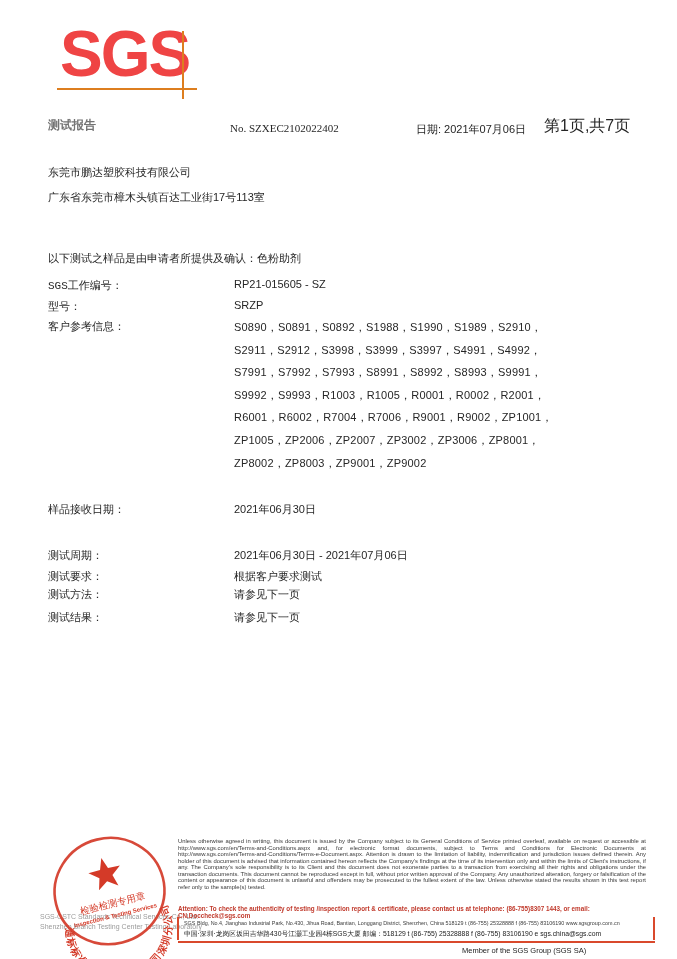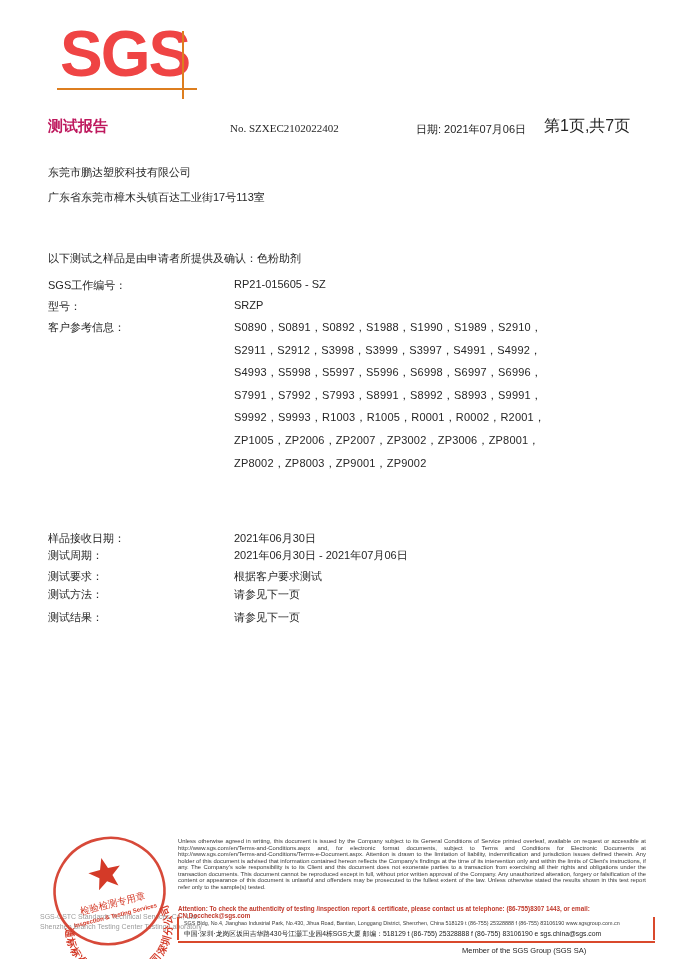--- a/index.html
+++ b/index.html
@@ -4,31 +4,31 @@
 <style>
   html,body{margin:0;padding:0;background:#fff;}
   .page{position:relative;width:677px;height:959px;background:#fff;overflow:hidden;
         font-family:"Liberation Sans",sans-serif;color:#262626;}
   
   .logo-text{position:absolute;left:60px;top:22px;font-size:64px;font-weight:bold;
              color:#ef4444;letter-spacing:-2px;line-height:1;}
   .logo-hline{position:absolute;left:57px;top:88px;width:140px;height:2px;background:#dd7e1f;}
   .logo-vline{position:absolute;left:182px;top:31px;width:2px;height:68px;background:#dd7e1f;}
   
-  .doc-title{position:absolute;left:48px;top:117px;font-size:15px;font-weight:bold;color:#be185d;}
+  .doc-title{position:absolute;left:48px;top:117px;font-size:12px;font-weight:bold;color:#737373;}
   .report-no{position:absolute;left:230px;top:122px;font-size:11px;font-family:Liberation Serif, serif;}
   .report-date{position:absolute;left:416px;top:122px;font-size:11px;}
   .report-pages{position:absolute;left:544px;top:116px;font-size:16px;}
   
   .app-name{position:absolute;left:48px;top:165px;font-size:11px;}
   .app-addr{position:absolute;left:48px;top:190px;font-size:11px;}
   .sample-statement{position:absolute;left:48px;top:251px;font-size:11px;}
   
   .row{position:absolute;left:48px;right:18px;display:flex;font-size:11px;}
-  .lbl{width:170px;flex:none;}
+  .lbl{width:170px;flex:none;font-family:Liberation Mono, monospace;}
   .val{flex:1;margin-left:16px;}
   .ref-row{line-height:22.6px;}
   .ref-lines div{letter-spacing:.2px;}
   .concl-row .lbl{line-height:15px;}
   .concl-row .val{line-height:14.8px;font-size:10.8px;max-width:442px;}
   
   .grey-co{position:absolute;left:40px;top:912px;width:165px;font-size:7px;line-height:10px;
            color:#9b9b9b;}
   .stamp-svg{position:absolute;left:34px;top:826px;width:152px;height:134px;}
   .disclaimer{position:absolute;left:178px;top:838px;width:468px;font-size:5.9px;
@@ -69,29 +69,29 @@
   <div class="row" style="top:299px">
     <span class="lbl">型号：</span>
     <span class="val">SRZP</span>
   </div>
 
   <div class="row ref-row" style="top:316px">
     <span class="lbl">客户参考信息：</span>
     <div class="val ref-lines">
       <div>S0890，S0891，S0892，S1988，S1990，S1989，S2910，</div>
       <div>S2911，S2912，S3998，S3999，S3997，S4991，S4992，</div>
-      <div>S4993，S5998，S5997，S5996，S6998，S6997，S6996，</div>
       <div>S7991，S7992，S7993，S8991，S8992，S8993，S9991，</div>
       <div>S9992，S9993，R1003，R1005，R0001，R0002，R2001，</div>
+      <div>R6001，R6002，R7004，R7006，R9001，R9002，ZP1001，</div>
       <div>ZP1005，ZP2006，ZP2007，ZP3002，ZP3006，ZP8001，</div>
       <div>ZP8002，ZP8003，ZP9001，ZP9002</div>
     </div>
   </div>
 
-  <div class="row" style="top:531px">
+  <div class="row" style="top:502px">
     <span class="lbl">样品接收日期：</span>
     <span class="val">2021年06月30日</span>
   </div>
   <div class="row" style="top:548px">
     <span class="lbl">测试周期：</span>
     <span class="val">2021年06月30日 - 2021年07月06日</span>
   </div>
   <div class="row" style="top:569px">
     <span class="lbl">测试要求：</span>
     <span class="val">根据客户要求测试</span>

